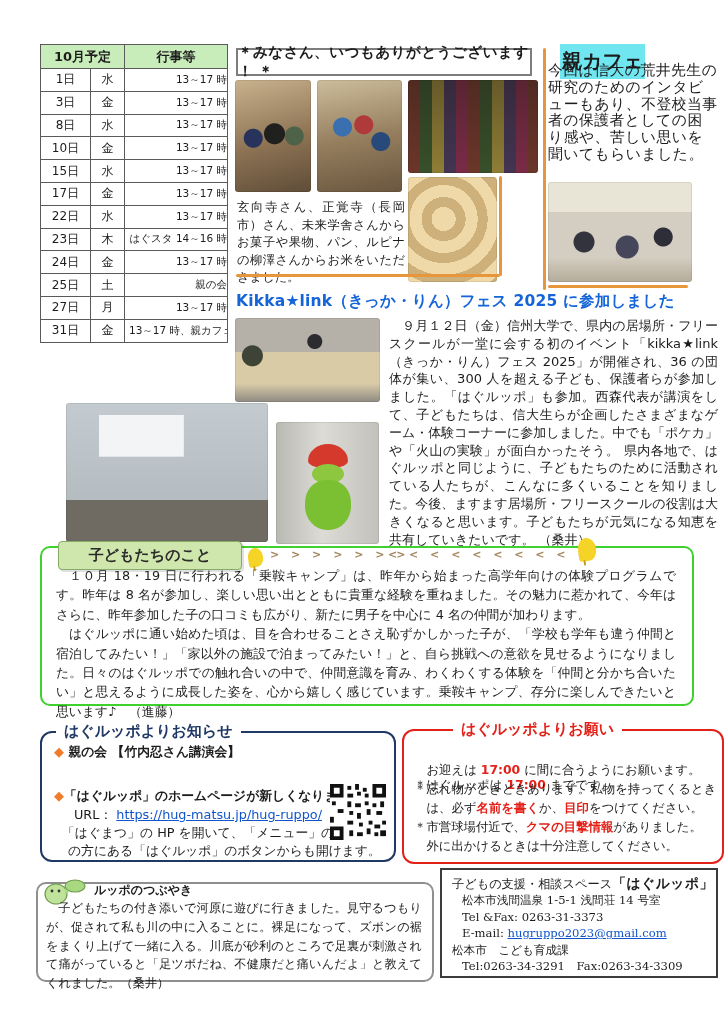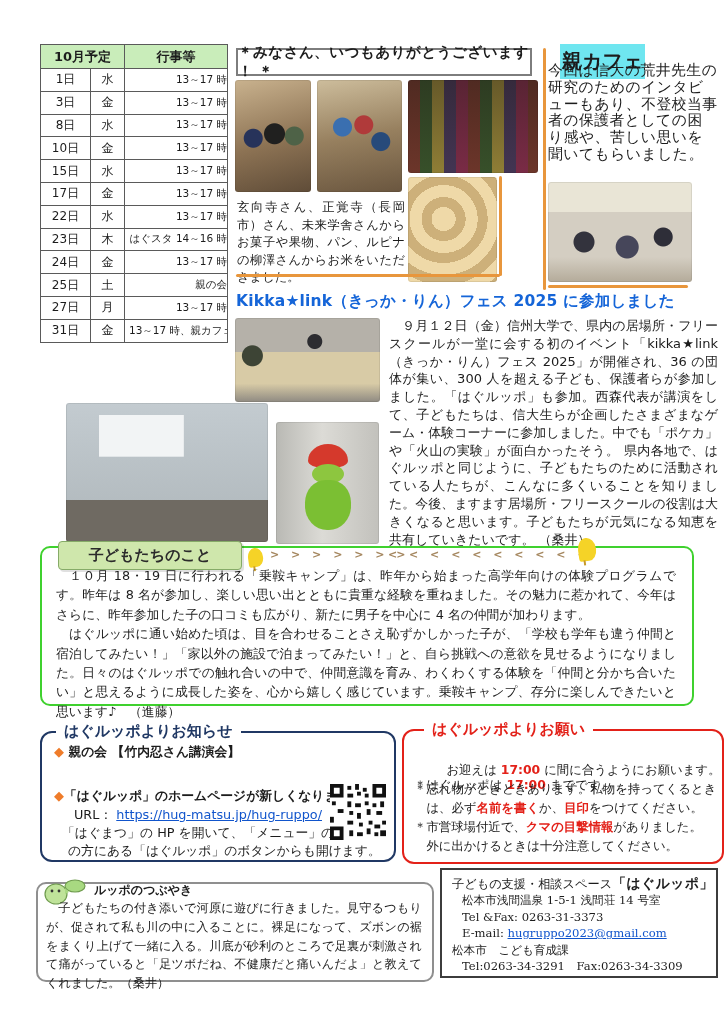--- a/index.html
+++ b/index.html
@@ -72,21 +72,21 @@
     border-radius:4px; display:flex; align-items:center; justify-content:center;
     font-size:15px; font-weight:bold; color:#2b2b2b; box-shadow:2px 2px 0 rgba(0,0,0,.12);}
   .footprints{position:absolute; top:548px; font-size:11px; color:#a5875f; font-weight:bold; letter-spacing:4px;}
   .bird{position:absolute; width:15px; height:19px; background:#f5d327; border-radius:60% 60% 55% 15%; transform:rotate(-8deg);}
   .bird:after{content:""; position:absolute; left:4px; bottom:-4px; width:2px; height:5px; background:#c79a2a;}
   .kodomo-text{left:56px; top:566px; width:620px; font-size:12.8px; line-height:19.4px; text-align:justify;}
   
   .nbox{position:absolute; border-radius:12px; background:#fff;}
   .nbox-title{position:absolute; background:#fff; padding:0 8px; font-size:15px; font-weight:bold; white-space:nowrap;}
   .blue{border:2.2px solid #203864;} .blue-t{color:#203864;}
-  .red{border:2.4px solid #e32119;} .red-t{color:#e32119;}
+  .red{border:2.4px solid #e32119;} .red-t{color:#e32119;margin-left:29px;}
   .notice-line{font-size:12.8px; line-height:18.8px; white-space:nowrap;}
   .diamond{color:#ef7c2a; font-size:13px;}
   .bold{font-weight:bold;}
   .link{color:#1155cc; text-decoration:underline; cursor:pointer;}
   .redword{color:#e32119; font-weight:bold;}
   .req-line{font-size:12.4px; line-height:18.9px; white-space:nowrap;}
   
   .qr{left:330px; top:784px; width:56px; height:56px;}
   
   .tsu-box{left:36px; top:882px; width:394px; height:96px; border:2px solid #8f8f8f; border-radius:10px;}
@@ -269,21 +269,21 @@
       <rect x="23" y="25" width="2" height="2"></rect>
         <rect x="26" y="24" width="3" height="3"></rect>
     </g>
   </svg>
 
   <div class="nbox red" style="left:402px;top:729px;width:318px;height:131px;"></div>
   <div class="nbox-title red-t" style="left:424px;top:720px;">はぐルッポよりお願い</div>
   <div class="abs req-line" style="left:414px;top:776px;">
     <span>＊はぐルッポは </span><span class="redword">17:00</span><span> までです。</span>
   </div>
-  <div class="abs req-line" style="left:434px;top:761px;">
+  <div class="abs req-line" style="left:414px;top:761px;">
     <span>　お迎えは </span><span class="redword">17:00</span><span> に間に合うようにお願います。</span>
   </div>
   <div class="abs req-line" style="left:414px;top:780px;">＊忘れ物がときどきあります。私物を持ってくるとき</div>
   <div class="abs req-line" style="left:414px;top:799px;">
     <span>　は、必ず</span><span class="redword">名前を書く</span><span>か、</span><span class="redword">目印</span><span>をつけてください。</span>
   </div>
   <div class="abs req-line" style="left:414px;top:818px;">
     <span>＊市営球場付近で、</span><span class="redword">クマの目撃情報</span><span>がありました。</span>
   </div>
   <div class="abs req-line" style="left:414px;top:837px;">　外に出かけるときは十分注意してください。</div>

